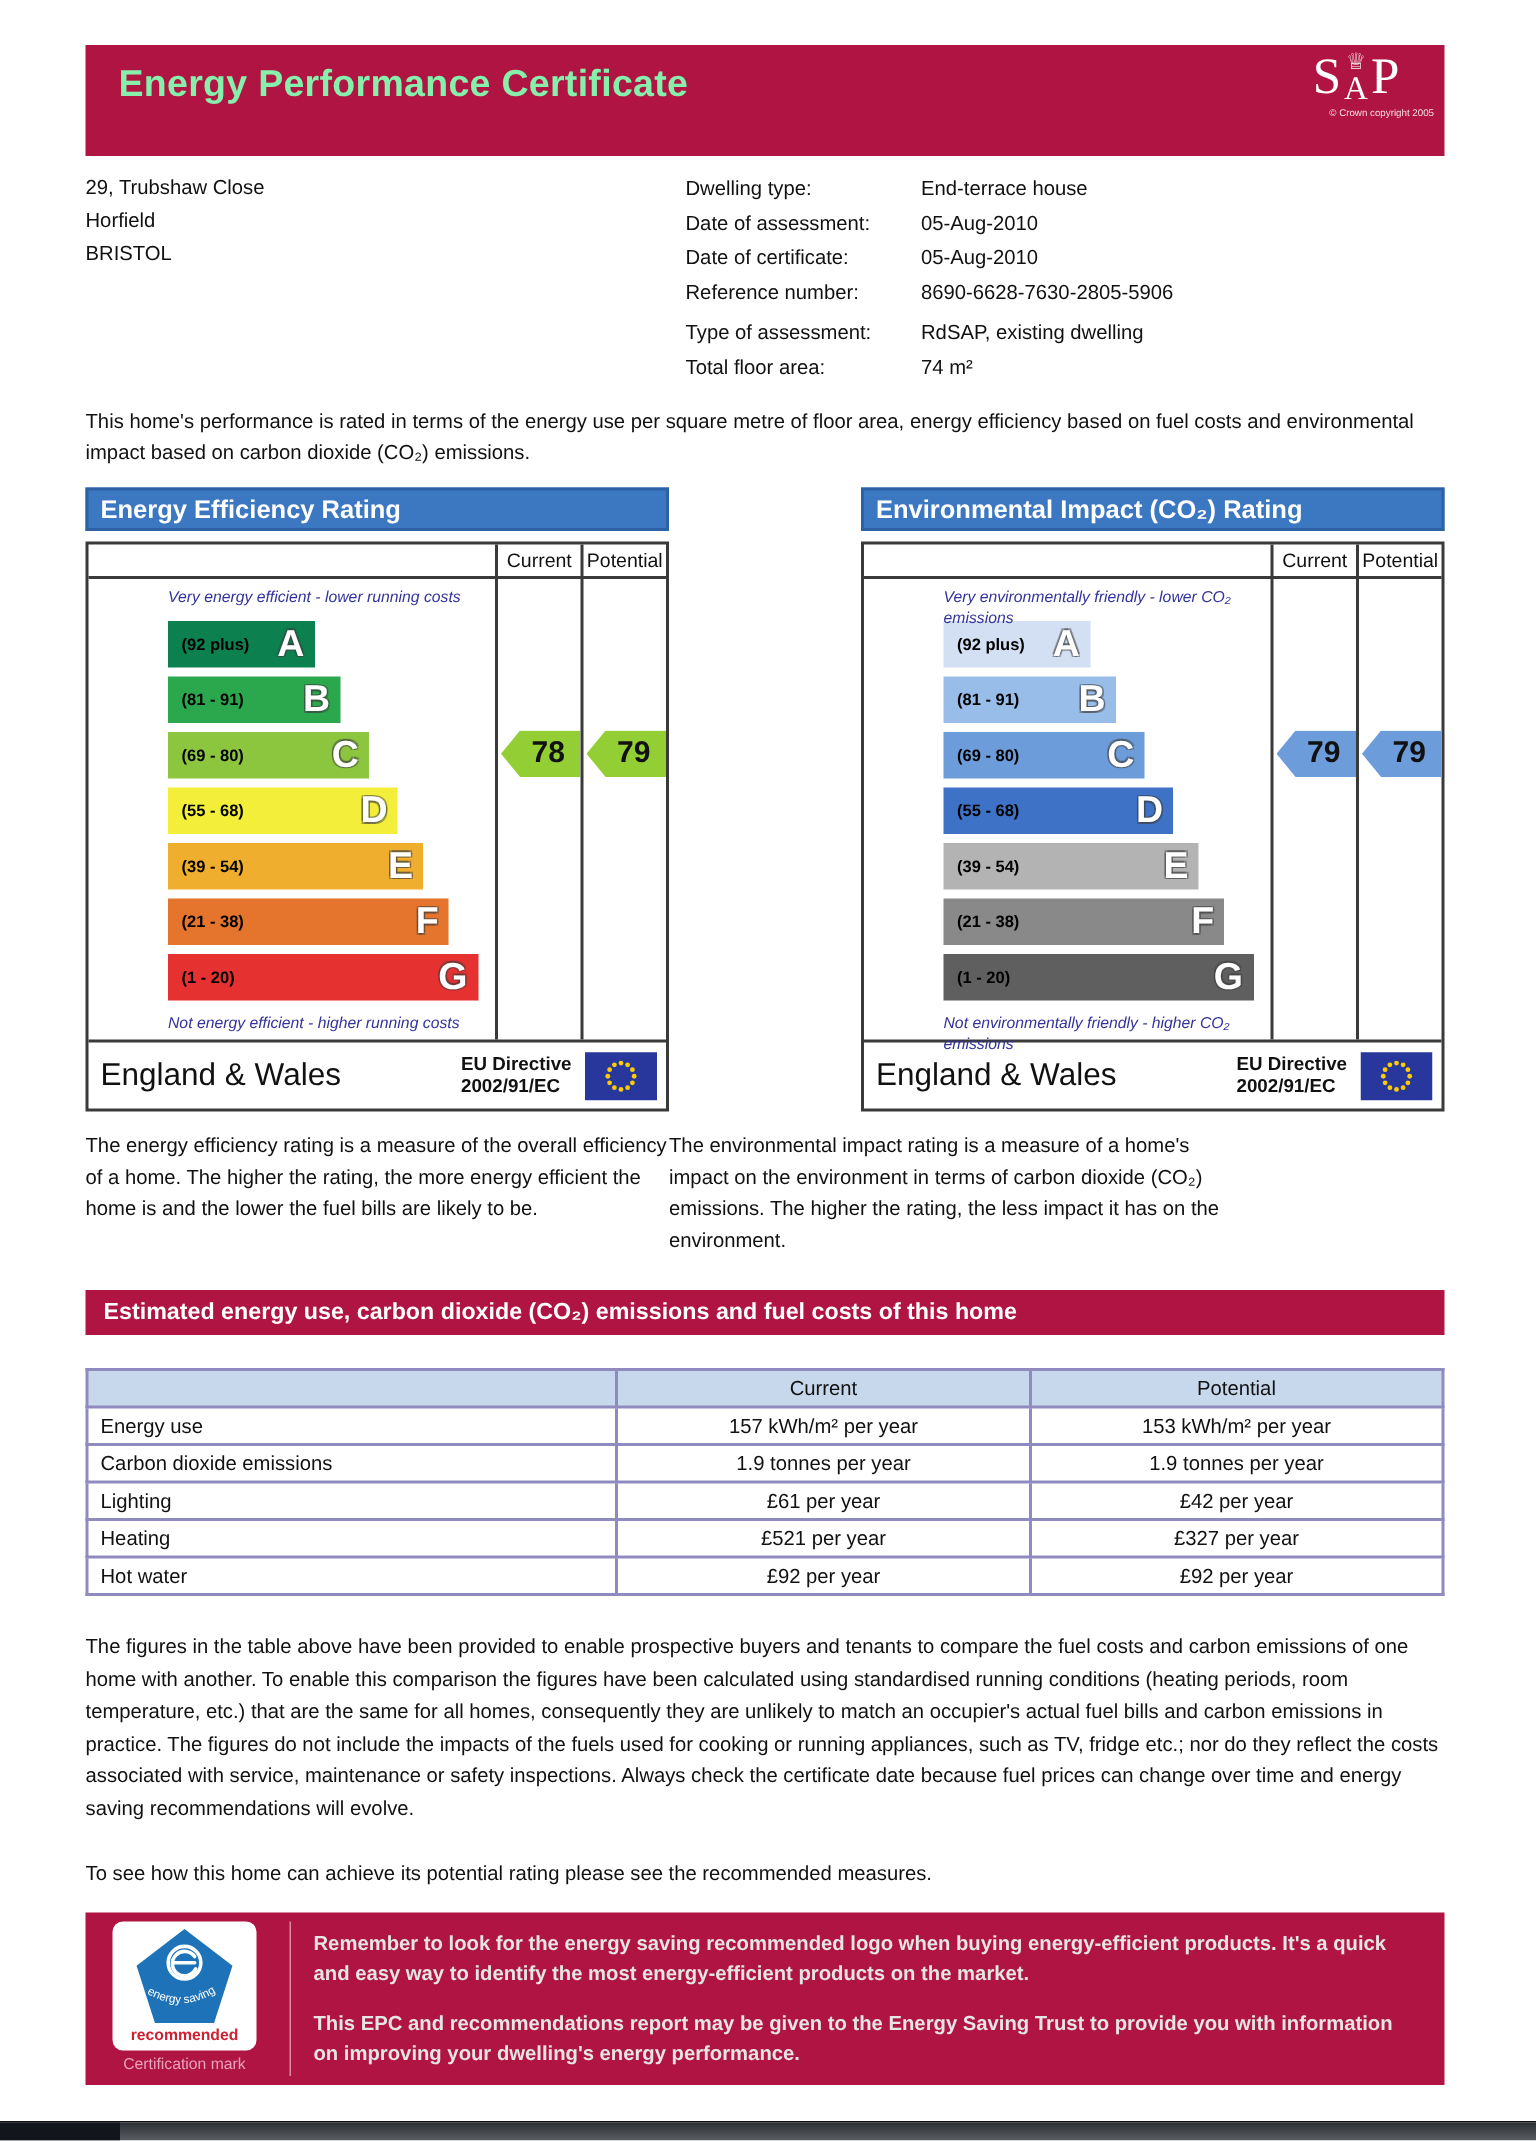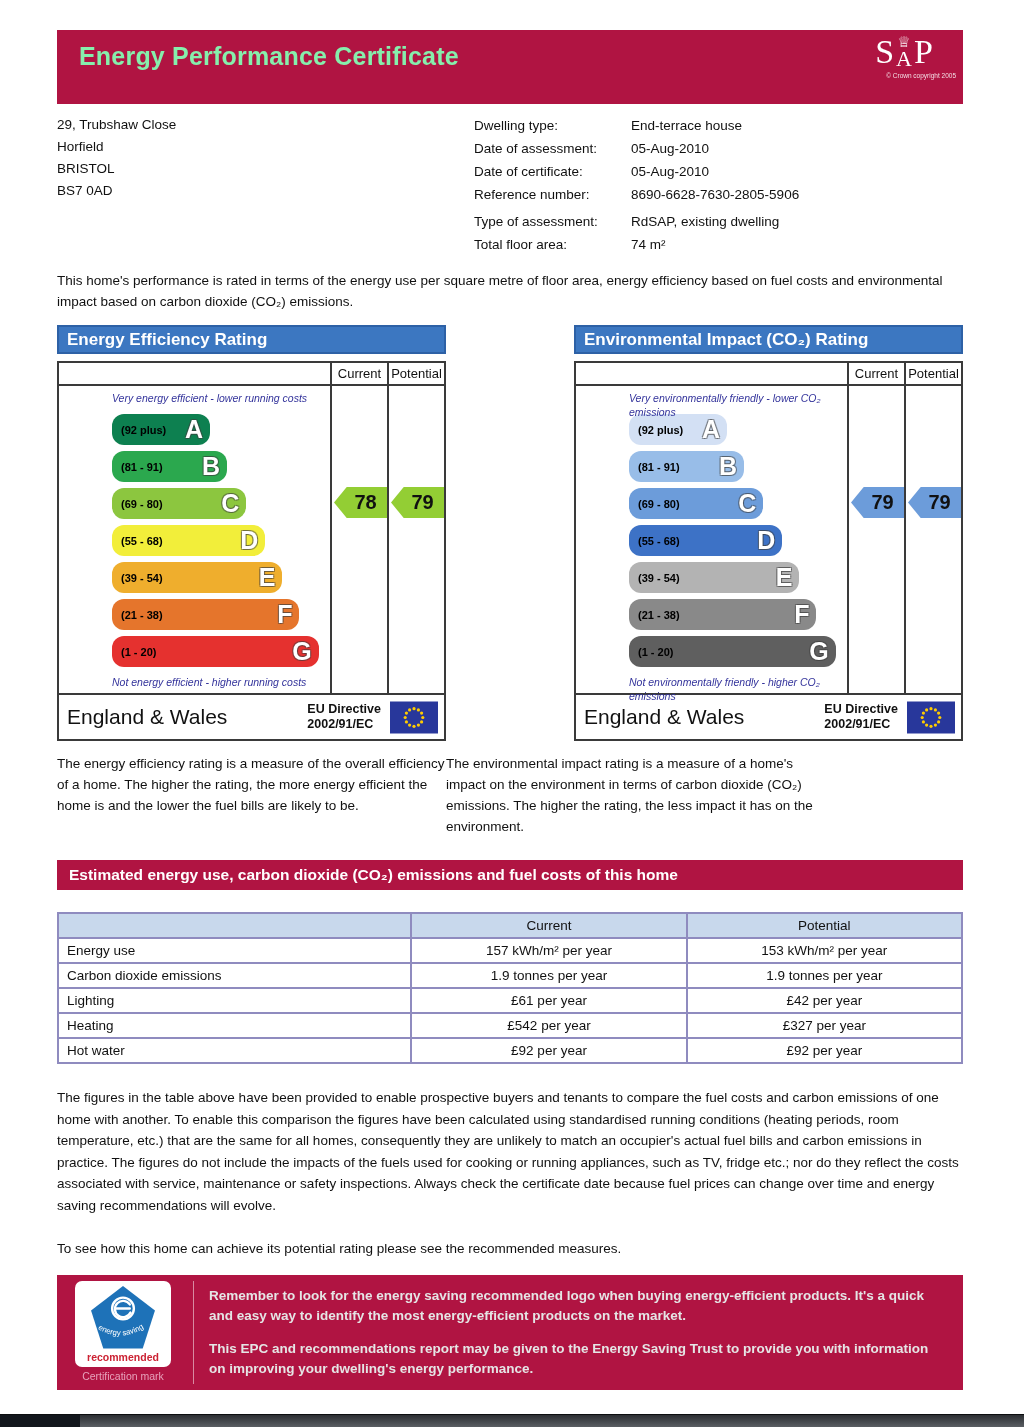--- a/index.html
+++ b/index.html
@@ -15,21 +15,21 @@
   .banner-title{color:#86efac; font-size:25px; font-weight:bold; letter-spacing:.2px;}
   .sap{position:absolute; top:5px; right:7px; width:104px; height:64px; color:#fff; text-align:center;}
   .sap-row{display:flex; align-items:flex-end; justify-content:center; font-family:"Liberation Serif", serif; line-height:1;}
   .sap-s,.sap-p{font-size:34px;}
   .sap-mid{display:flex; flex-direction:column; align-items:center; margin:0 2px;}
   .crown{font-size:15px; line-height:14px;}
   .sap-a{font-size:22px; line-height:20px;}
   .sap-copy{font-size:6.5px; text-align:right; margin-top:3px; opacity:.85;}
 
   
-  .info-row{display:flex; margin-top:10px;gap:17px;}
+  .info-row{display:flex; margin-top:10px;}
   .address{width:400px; font-size:13.5px; line-height:22px;}
   .details{flex:1; font-size:13.5px;}
   .detail-row{display:flex; line-height:23px;}
   .detail-row.gap{margin-top:4px;}
   .detail-label{width:157px;}
   .intro{margin-top:14px; font-size:13.5px; line-height:21px;}
 
   
   .charts-row{display:flex; justify-content:space-between; margin-top:13px;}
   .chart-panel{width:389px;}
@@ -37,21 +37,21 @@
   .chart-box{border:2px solid var(--box-line); margin-top:7px; background:#fff;}
   .chart-head{display:flex; border-bottom:2px solid var(--box-line); height:23px; font-size:13px;}
   .chart-head .spacer{flex:1;}
   .col-head{width:57px; border-left:2px solid var(--box-line); text-align:center; line-height:21px;}
   .chart-body{display:flex;padding-left:48px;}
   .bands-area{flex:1; padding:5px 5px 4px 5px;}
   .caption{font-size:10.5px; font-style:italic; color:var(--caption); height:14px; line-height:14px;}
   .caption.top{margin-bottom:9px;}
   .caption.bottom{margin-top:8px;}
   .band-row{height:31px; margin-bottom:6px;}
-  .band{height:31px; display:flex; align-items:center; justify-content:space-between; padding:0 7px 0 9px;border-radius:12px;}
+  .band{height:31px; display:flex; align-items:center; justify-content:space-between; padding:0 7px 0 9px;}
   .band-range{font-size:11px; font-weight:bold; color:#000; white-space:nowrap;}
   .band-letter{font-size:25px; font-weight:bold; color:#fff; line-height:1;
     text-shadow:-1px -1px 0 rgba(60,60,60,.45),1px -1px 0 rgba(60,60,60,.45),-1px 1px 0 rgba(60,60,60,.45),1px 1px 0 rgba(60,60,60,.45);}
   .rating-col{width:57px; border-left:2px solid var(--box-line); position:relative;}
   .arrow{position:absolute; top:101px; left:2px; width:53px; height:31px;
     clip-path:polygon(0% 50%, 24% 0%, 100% 0%, 100% 100%, 24% 100%);
     display:flex; align-items:center; justify-content:center; padding-left:10px;
     font-size:20px; font-weight:bold; color:#111;}
   .chart-footer{border-top:2px solid var(--box-line); height:46px; display:flex; align-items:center; padding:0 6px 0 8px;}
   .region{flex:1; font-size:21px; color:#111;}
@@ -105,21 +105,20 @@
       </div>
       <div class="sap-copy">© Crown copyright 2005</div>
     </div>
   </div>
 
   <div class="info-row">
     <div class="address">
       <div>29, Trubshaw Close</div>
       <div>Horfield</div>
       <div>BRISTOL</div>
-      <div>BS7 0AD</div>
     </div>
     <div class="details">
       <div class="detail-row">
           <span class="detail-label">Dwelling type:</span>
           <span class="detail-value">End-terrace house</span>
         </div>
       <div class="detail-row">
           <span class="detail-label">Date of assessment:</span>
           <span class="detail-value">05-Aug-2010</span>
         </div>
@@ -361,21 +360,21 @@
       <td class="val">1.9 tonnes per year</td>
       <td class="val">1.9 tonnes per year</td>
     </tr>
     <tr>
       <td class="row-label">Lighting</td>
       <td class="val">£61 per year</td>
       <td class="val">£42 per year</td>
     </tr>
     <tr>
       <td class="row-label">Heating</td>
-      <td class="val">£542 per year</td>
+      <td class="val">£521 per year</td>
       <td class="val">£327 per year</td>
     </tr>
     <tr>
       <td class="row-label">Hot water</td>
       <td class="val">£92 per year</td>
       <td class="val">£92 per year</td>
     </tr>
   </tbody>
     </table>
 

